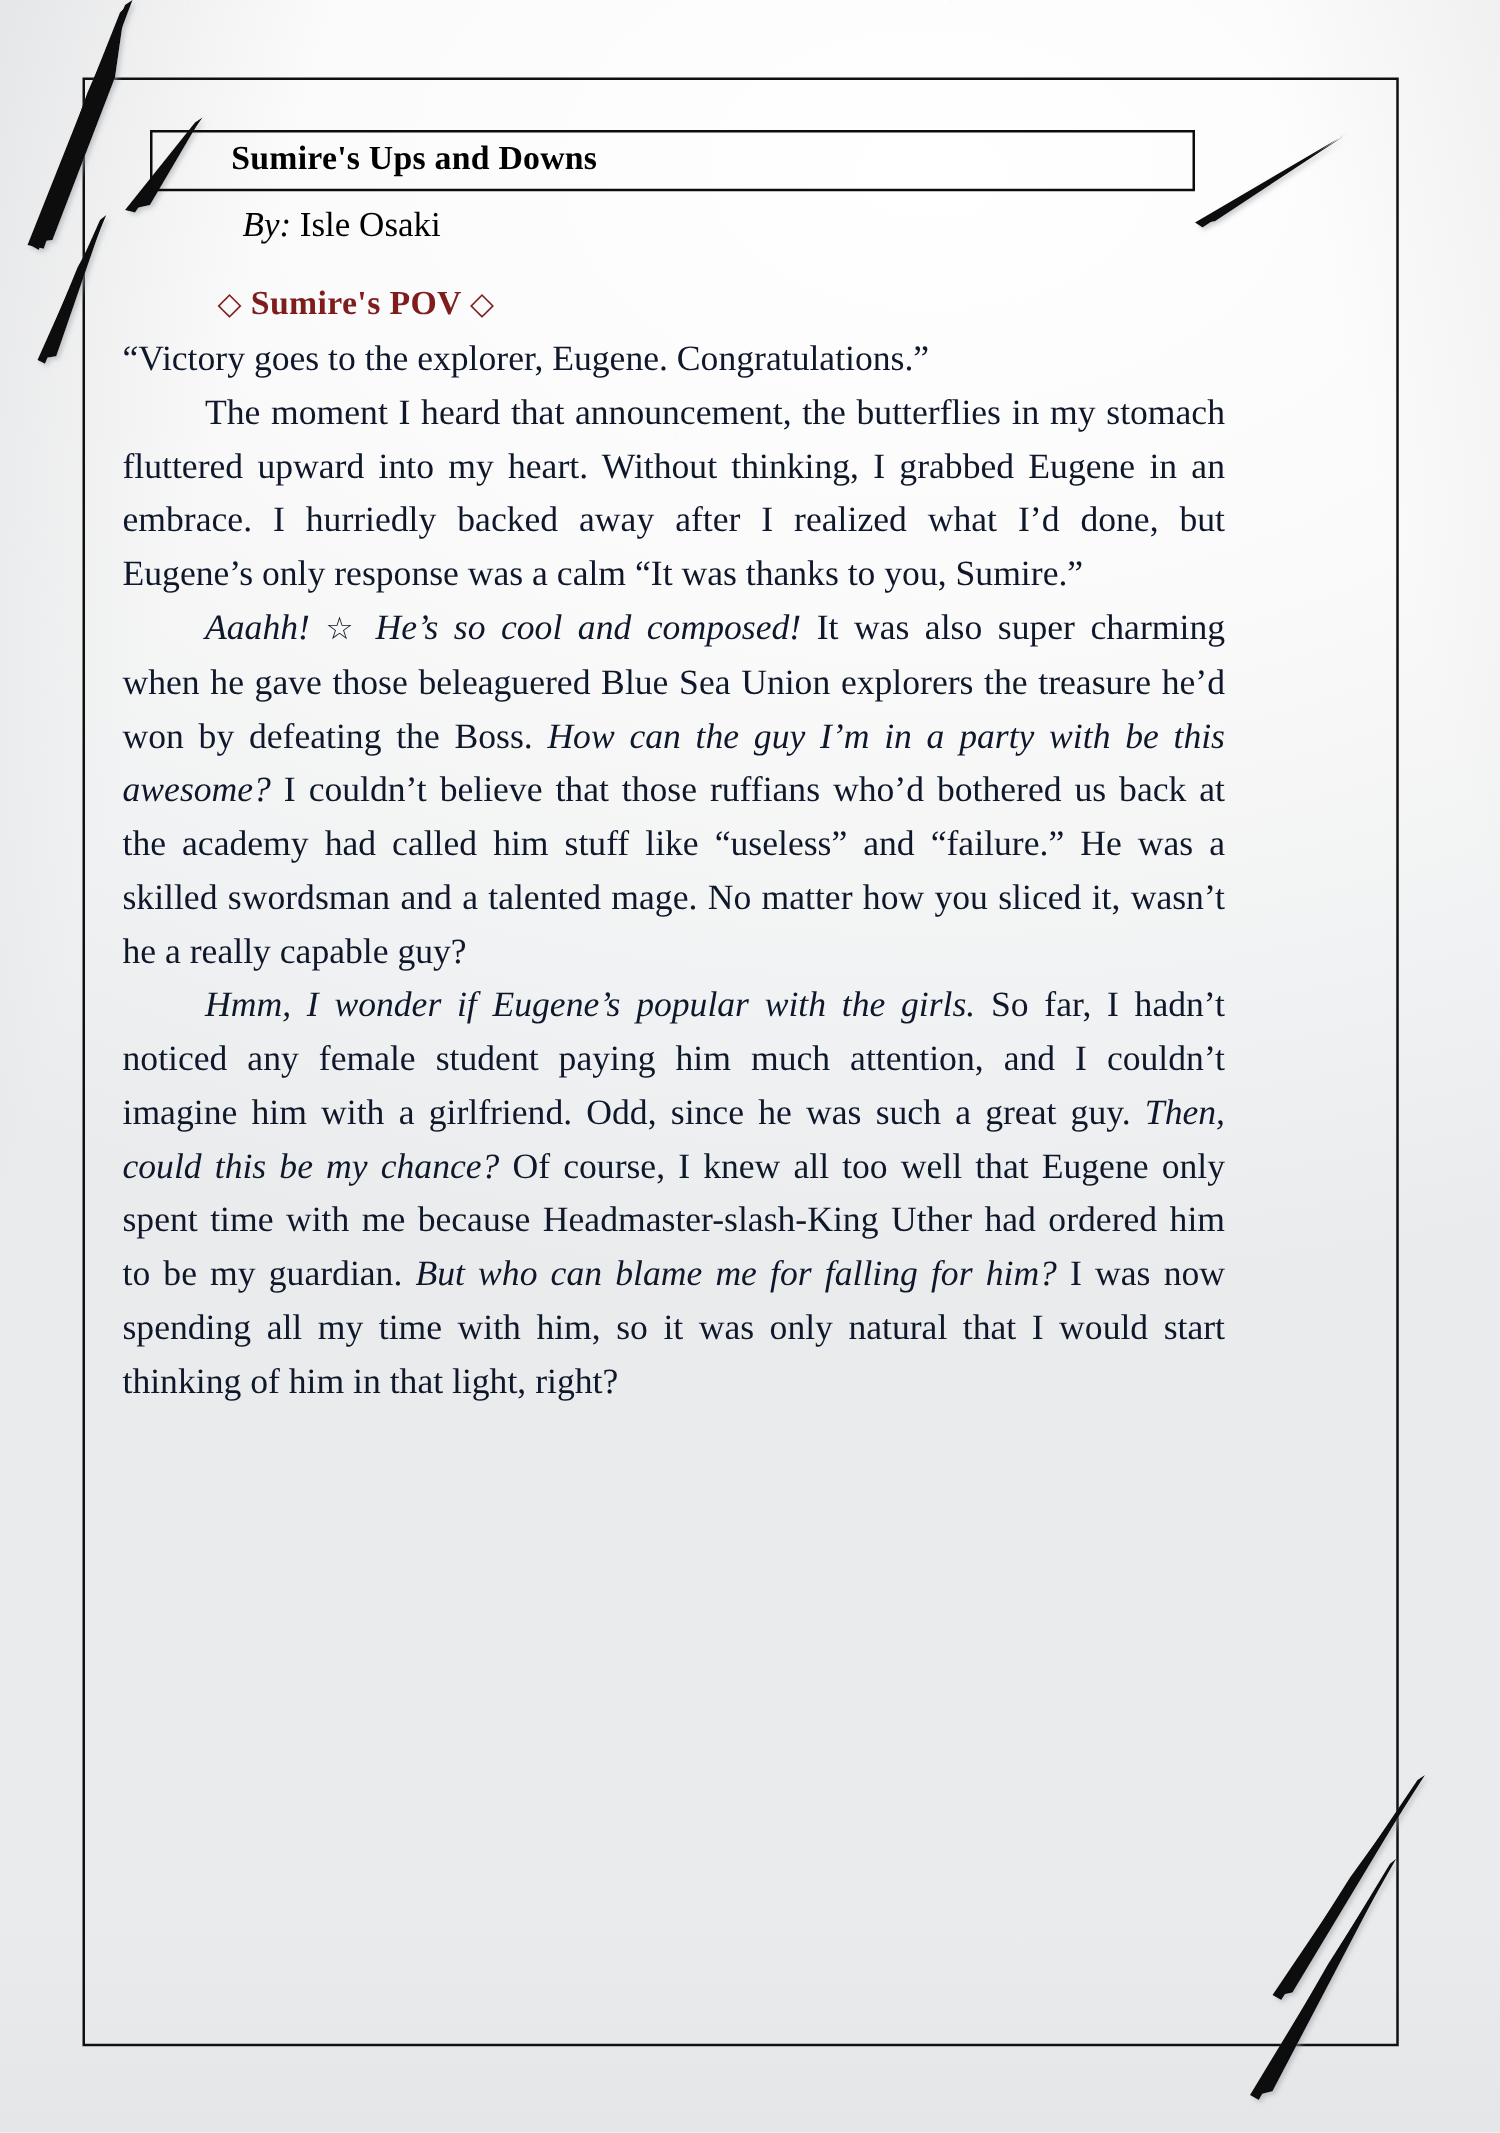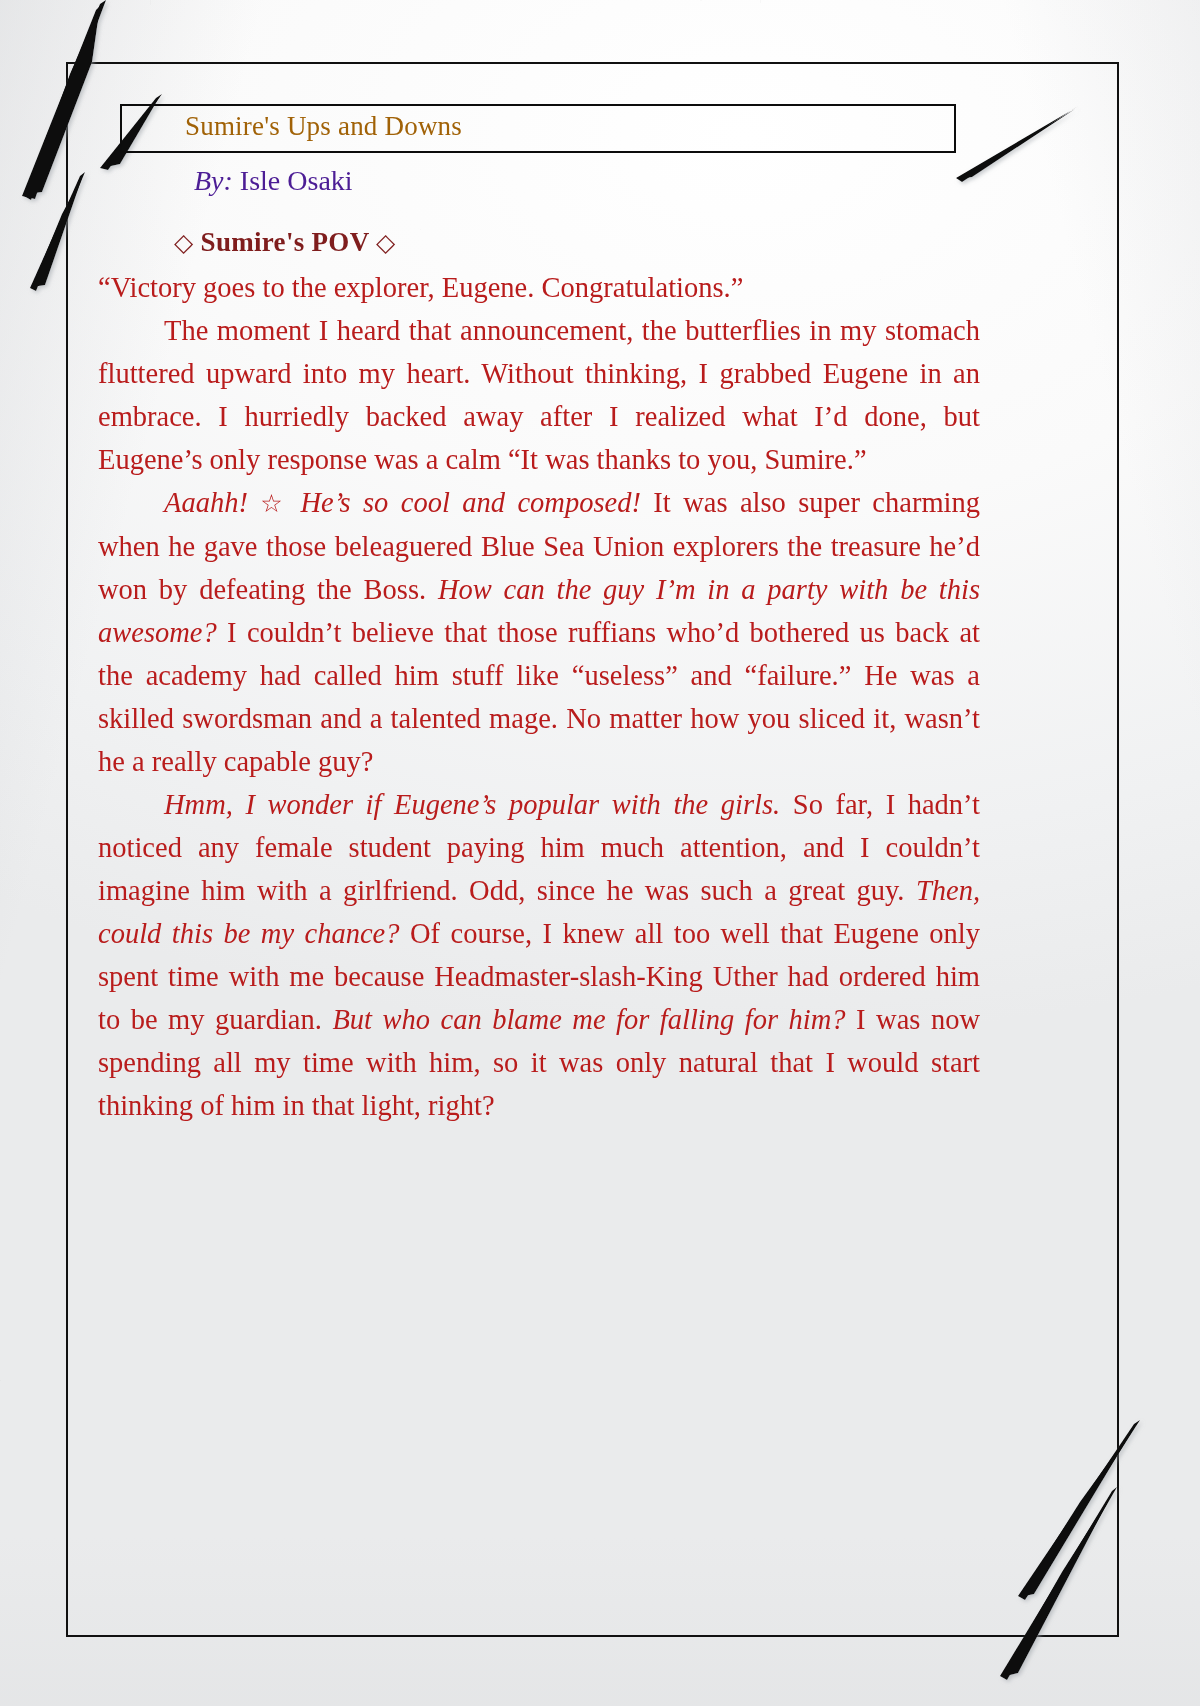--- a/index.html
+++ b/index.html
@@ -75,35 +75,35 @@
     height: 49px;
     border: 2.5px solid #0c0c0c;
     box-sizing: border-box;
     background: rgba(255,255,255,0.0);
   }
   .title-text {
     position: absolute;
     left: 185px;
     top: 111px;
     font-size: 27px;
-    font-weight: normal;
+    font-weight: bold;
     letter-spacing: 0.2px;
-    color: #a16207;
+    color: #000000;
   }
 
   
   .content {
     position: absolute;
     left: 98px;
     top: 165px;
     width: 882px;
   }
   .byline {
     font-size: 28px;
-    color: #4c1d95;
+    color: #000000;
     margin: 0 0 30px 0;
     padding-left: 96px;
   }
   .byline i { font-style: italic; }
 
   .pov {
     font-size: 27px;
     font-weight: bold;
     color: #7f1d1d;
     margin: 0 0 8px 0;
@@ -111,21 +111,21 @@
     letter-spacing: 0.3px;
   }
   .pov .dia {
     font-weight: normal;
     font-size: 25px;
   }
 
   p.body {
     font-size: 28.5px;
     line-height: 43px;
-    color: #b91c1c;
+    color: #0f172a;
     margin: 0;
     text-align: justify;
     text-justify: inter-word;
     hyphens: none;
   }
   p.body.indent { text-indent: 66px; }
   p.body i { }
   .star { font-style: normal; font-size: 25px; }
 </style>
 </head>

